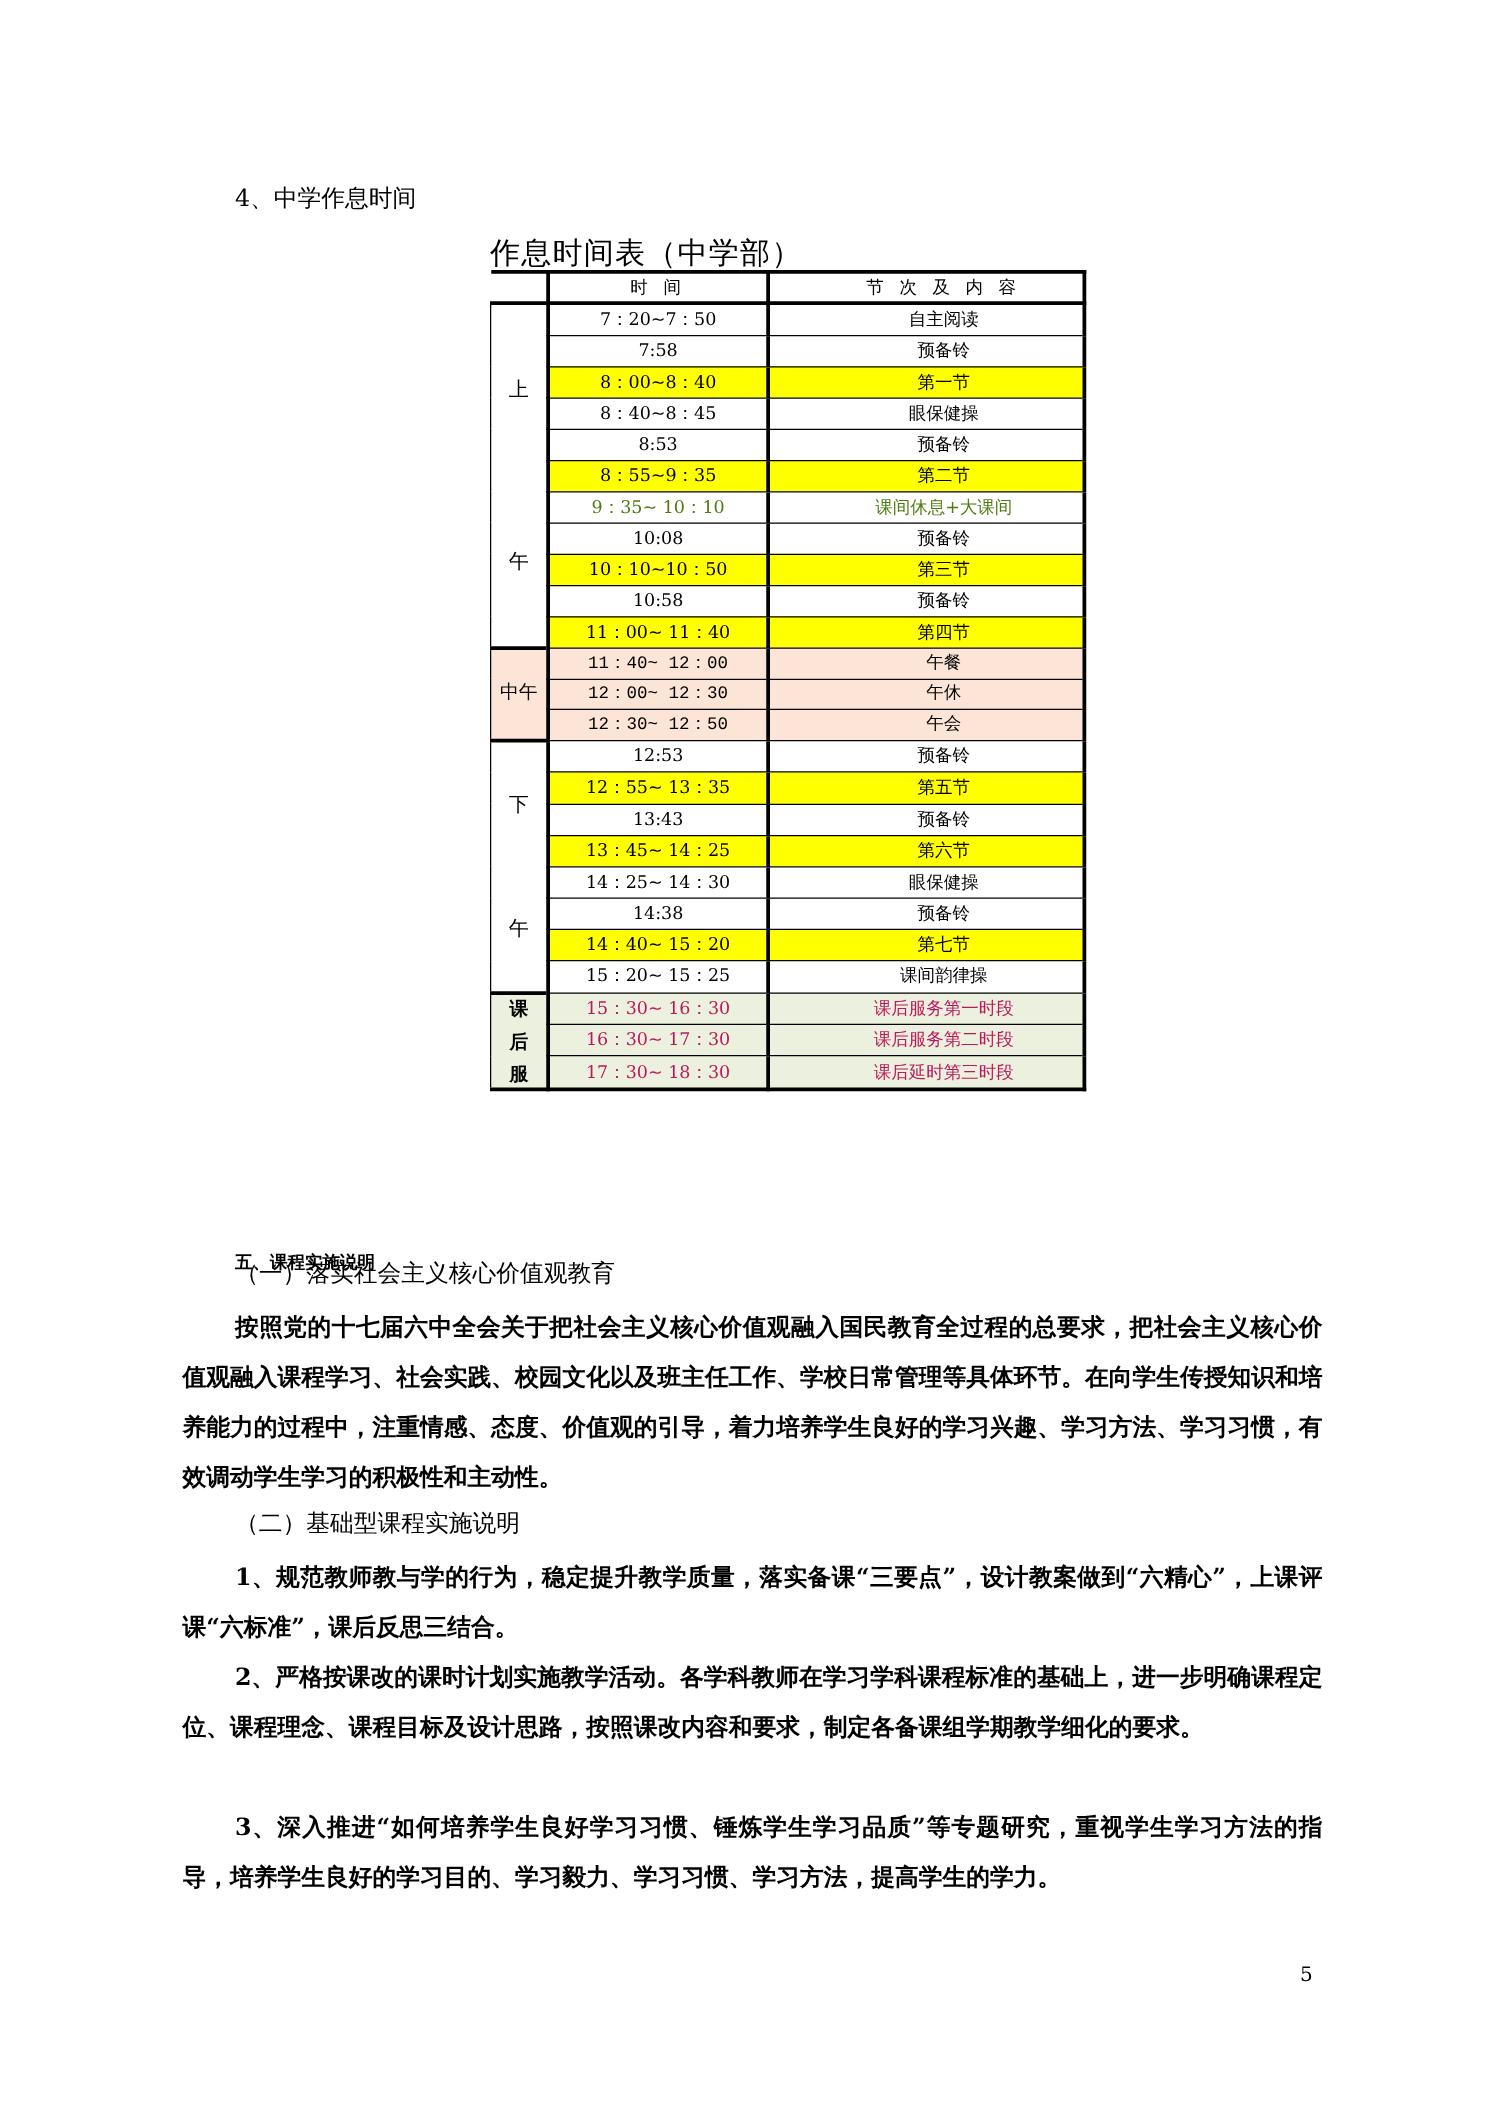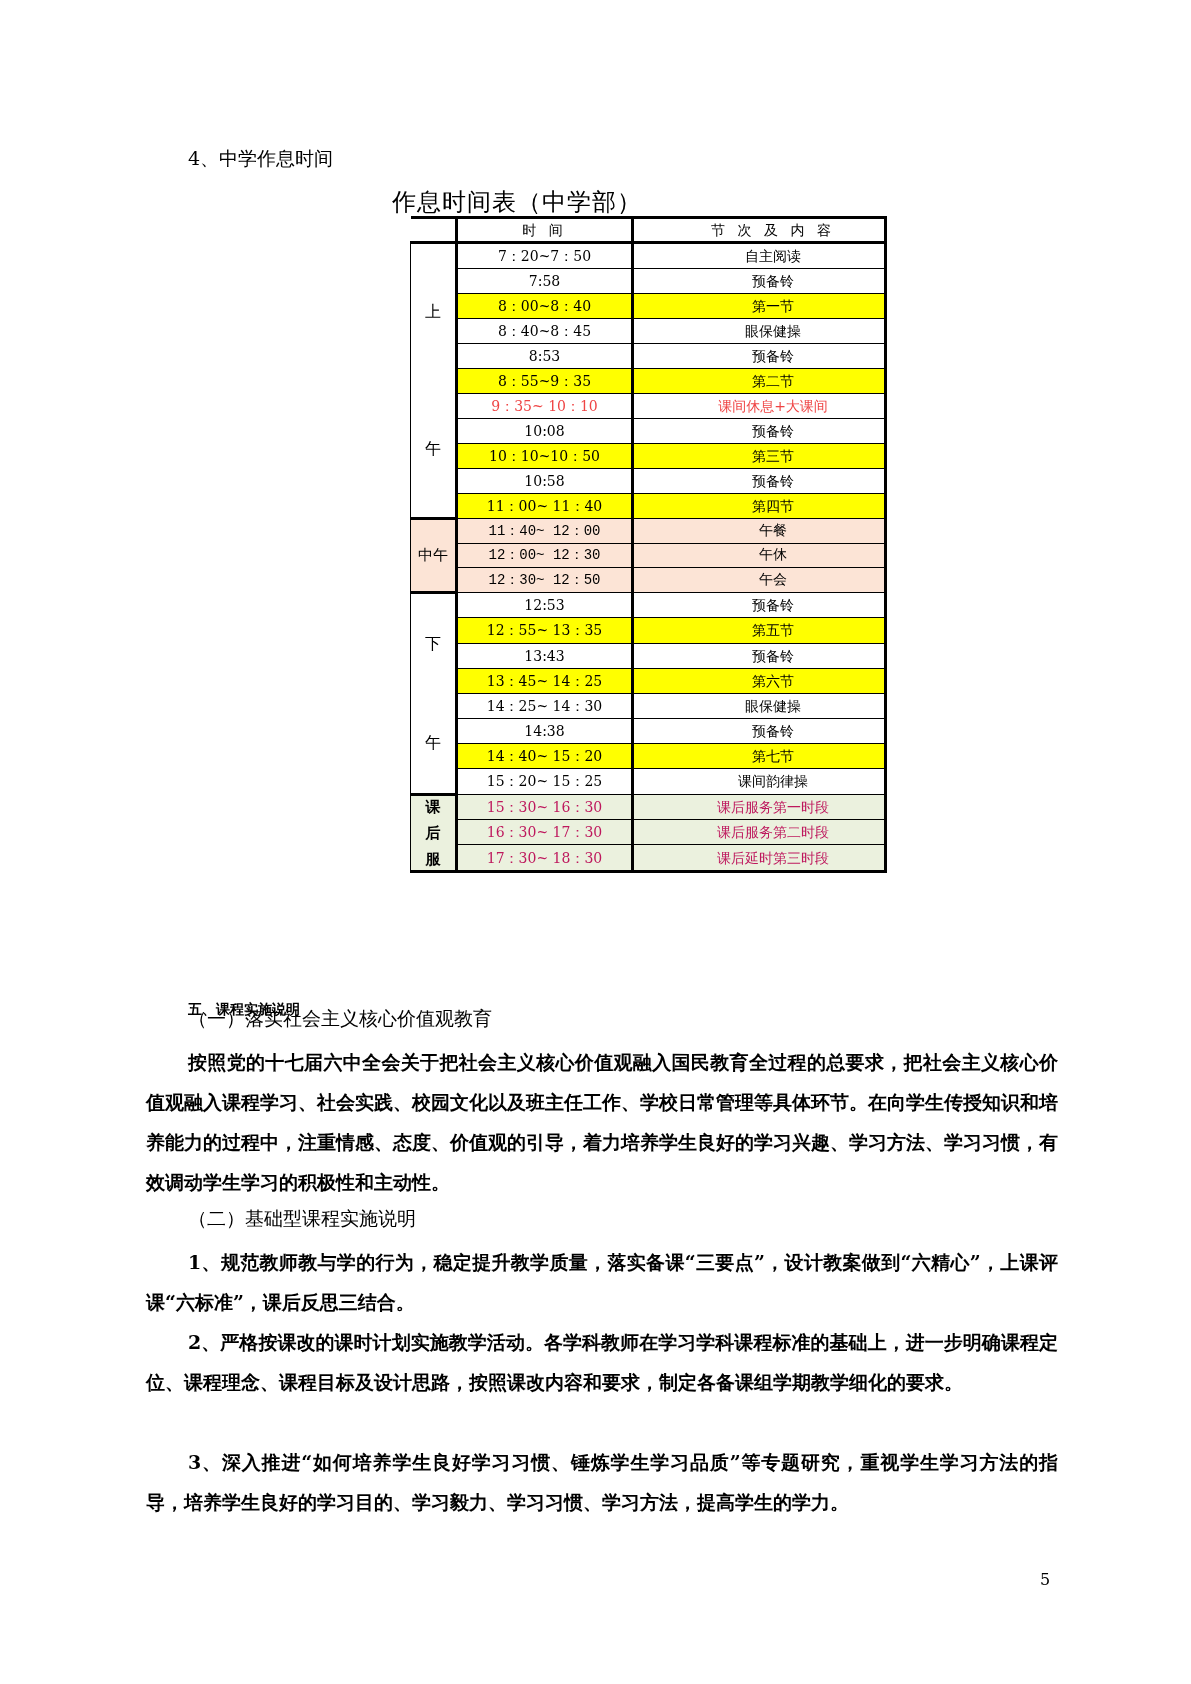--- a/index.html
+++ b/index.html
@@ -2,34 +2,34 @@
 <html><head>
 <meta charset="utf-8">
 <style>
   html, body { margin: 0; padding: 0; background: #ffffff; }
   body { width: 1191px; height: 1684px; position: relative; overflow: hidden;
          font-family: "DejaVu Serif", "Liberation Serif", serif; color: #000; }
   .abs { position: absolute; }
   .section-heading { left: 188px; top: 146px; font-size: 19px; }
   .table-title { left: 392px; width: 446px; top: 186px; text-align: left; font-size: 24px; font-family: "DejaVu Sans", sans-serif; font-weight: 300; letter-spacing: 1px; }
   table.sched { position: absolute; left: 392px; top: 216px; border-collapse: collapse; table-layout: fixed;
-                font-family: "DejaVu Sans", sans-serif; font-size: 14px; margin-left: 18px; }
+                font-family: "DejaVu Sans", sans-serif; font-size: 14px; }
   table.sched td { height: 23.8px; padding: 0; text-align: center; border-top: 1px solid #000; border-bottom: 1px solid #000; line-height: 22px; white-space: nowrap; }
   table.sched tr.hdr td { border-top: 3px solid #000; border-bottom: 3px solid #000; height: 21px; letter-spacing: 4px; font-size: 14px; }
   table.sched td.c1 { width: 44px; border-left: 1px solid #000; border-right: 3px solid #000; }
   table.sched td.c2 { width: 173px; border-right: 3px solid #000; font-family: "DejaVu Serif", serif; font-size: 14px; }
   table.sched td.c3 { width: 222px; border-right: 3px solid #000; padding-left: 28px; }
   table.sched tr.hdr td.c1 { border-left: none; }
   td.period { font-size: 16px; vertical-align: middle; line-height: 76px; white-space: normal; }
-  td.period-noon { background: #fce4d6; font-size: 15px; border-bottom: 3px solid #000 !important; border-top: 3px solid #000 !important;}
+  td.period-noon { background: #fce4d6; font-size: 15px; border-bottom: 3px solid #000 !important; border-top: 3px solid #000 !important; font-family: Liberation Mono, monospace;}
   td.period-after { background: #ebf1de; font-weight: bold; font-family: "DejaVu Serif", serif; font-size: 15px; line-height: 22px; border-top: 3px solid #000 !important; border-bottom: 3px solid #000 !important; }
   tr.yellow td.c2, tr.yellow td.c3 { background: #ffff00; }
   tr.noon td.c2, tr.noon td.c3 { background: #fce4d6; font-family: Liberation Mono, monospace; }
   tr.after td.c2, tr.after td.c3 { background: #ebf1de; color: #be185d; }
-  tr.red td.c2, tr.red td.c3 { color: #ef4444; }
+  tr.red td.c2, tr.red td.c3 { color: #4d7c0f; }
   tr.lastrow td { border-bottom: 3px solid #000; }
   .vstack { display: flex; flex-direction: column; justify-content: space-around; align-items: center; height: 100%; }
   .para { position: absolute; left: 146px; width: 912px; font-size: 19px; line-height: 40px; text-align: justify; font-family: "DejaVu Serif", serif; }
   .h5 { left: 188px; top: 1001px; font-size: 14px; font-weight: bold; font-family: Liberation Mono, monospace; }
   .sub { left: 188px; font-size: 19px; font-family: "DejaVu Serif", serif; }
   .indent { text-indent: 42px; font-weight: bold; }
   .pagenum { left: 1040px; top: 1570px; font-size: 16px; }
 </style>
 </head>
 <body>

